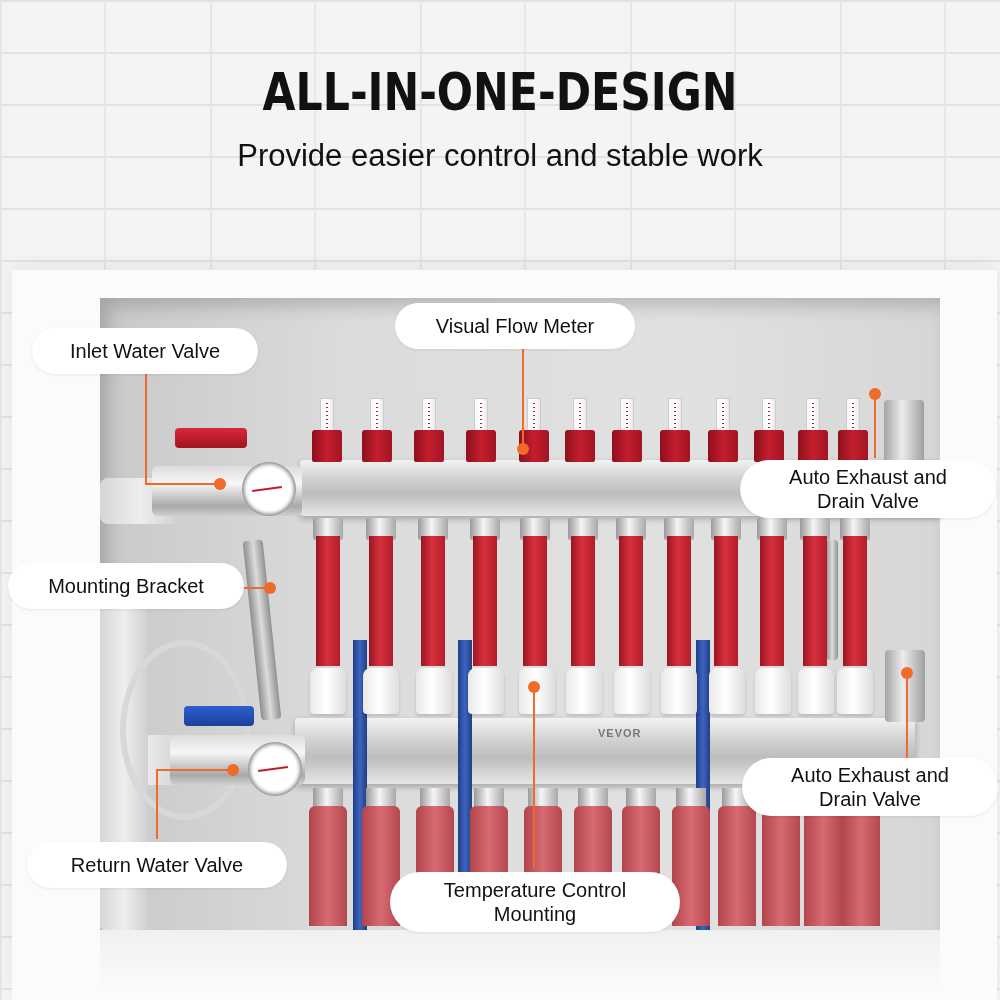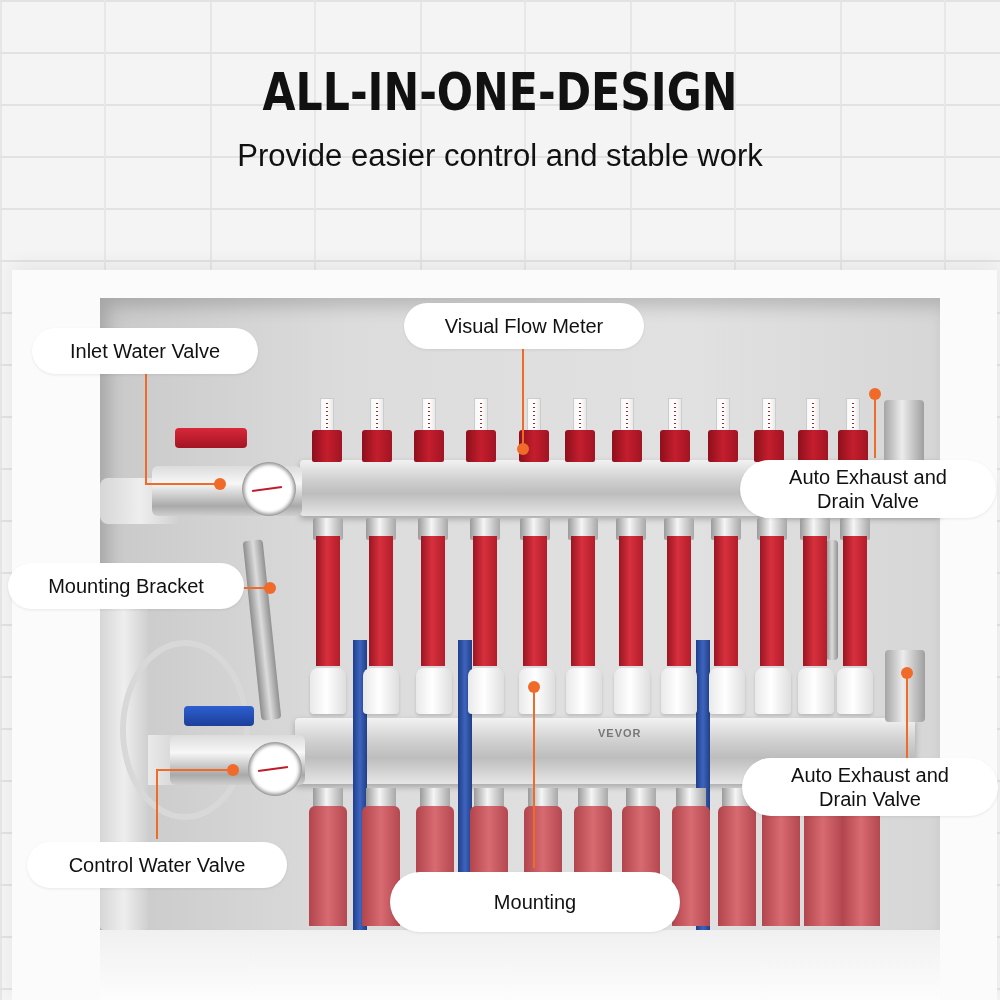--- a/index.html
+++ b/index.html
@@ -363,32 +363,33 @@
 <div class="line" style="left:156px;top:769px;width:2px;height:70px;"></div>
 <div class="line" style="left:156px;top:769px;width:76px;height:2px;"></div>
 <div class="dot" style="left:227px;top:764px;"></div>
 
 <div class="line" style="left:533px;top:690px;width:2px;height:178px;"></div>
 <div class="dot" style="left:528px;top:681px;"></div>
 
 <div class="callout" style="left:32px;top:328px;width:226px;height:46px;">
   <span>Inlet Water Valve</span>
 </div>
-<div class="callout" style="left:404px;top:303px;width:240px;height:46px;">
+<div class="callout" style="left:395px;top:303px;width:240px;height:46px;">
   <span>Visual Flow Meter</span>
 </div>
 <div class="callout" style="left:740px;top:460px;width:256px;height:58px;flex-direction:column;">
   <span>Auto Exhaust and</span>
   <span>Drain Valve</span>
 </div>
 <div class="callout" style="left:8px;top:563px;width:236px;height:46px;">
   <span>Mounting Bracket</span>
 </div>
 <div class="callout" style="left:742px;top:758px;width:256px;height:58px;flex-direction:column;">
   <span>Auto Exhaust and</span>
   <span>Drain Valve</span>
 </div>
 <div class="callout" style="left:27px;top:842px;width:260px;height:46px;">
-  <span>Control Water Valve</span>
+  <span>Return Water Valve</span>
 </div>
 <div class="callout" style="left:390px;top:872px;width:290px;height:60px;flex-direction:column;">
+  <span>Temperature Control</span>
   <span>Mounting</span>
 </div>
 
 </body></html>

